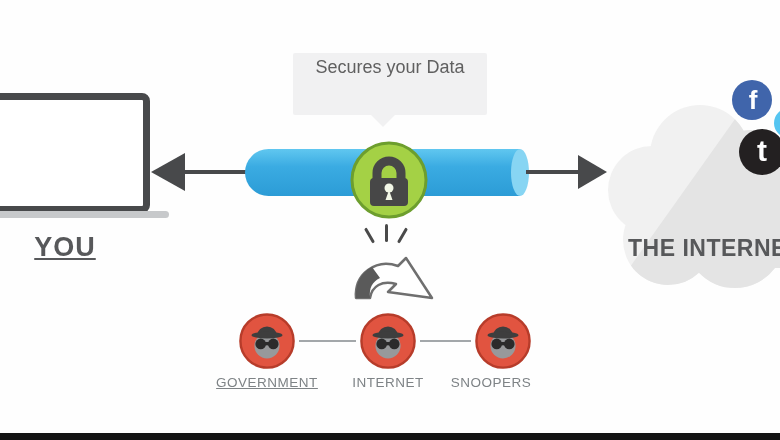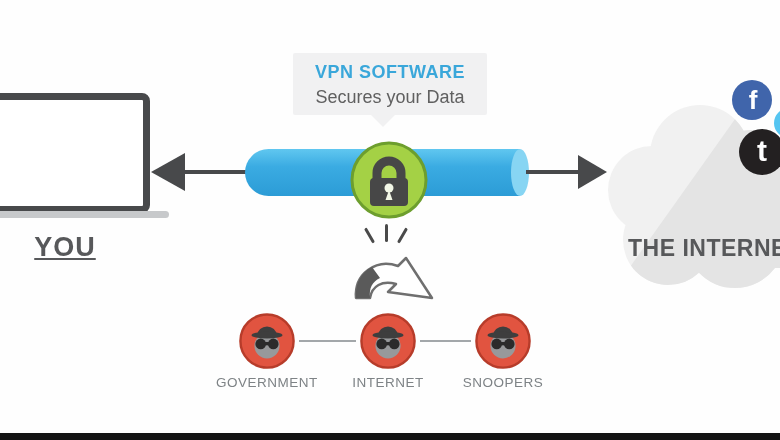--- a/index.html
+++ b/index.html
@@ -86,23 +86,23 @@
   }
   #partial-badge{left:774px;top:108px;width:30px;height:30px;border-radius:50%;background:#55c5f1;}
 
   
   .connector{height:2px;background:#a3a7aa;}
   #connector-1{left:299px;top:340px;width:57px;}
   #connector-2{left:420px;top:340px;width:51px;}
   .threat-label{
     width:130px;text-align:center;font-size:13.5px;color:#7e8386;letter-spacing:0.5px;
   }
-  #threat-label-0{left:202px;top:375px;}
+  #threat-label-0{left:202px;top:375px;text-decoration:underline;}
   #threat-label-1{left:323px;top:375px;}
-  #threat-label-2{left:438px;top:375px;}
+  #threat-label-2{left:426px;top:375px;}
 
   #bottom-bar{left:0;top:433px;width:780px;height:7px;background:#131313;}
 </style>
 </head>
 <body>
 
 <div id="stage">
 
   <div class="abs" id="laptop-screen"></div>
   <div class="abs" id="laptop-base"></div>
@@ -138,21 +138,20 @@
     </g>
     <polygon points="157,7 27,190 220,190 220,7" fill="#e4e4e4" clip-path="url(#cloudClip)"></polygon>
   </svg>
   <div class="abs" id="internet-label">THE INTERNET</div>
 
   <div class="abs" id="partial-badge"></div>
   <div class="abs badge" id="facebook-badge">f</div>
   <div class="abs badge" id="twitter-badge">t</div>
 
   <div class="abs" id="callout">
-    <div id="callout-title">VPN SOFTWARE</div>
     <div id="callout-sub">Secures your Data</div>
   </div>
   <div class="abs" id="callout-pointer"></div>
 
   <svg class="abs" style="left:348px;top:139px;" width="82" height="82" viewBox="0 0 82 82">
     <circle cx="41" cy="41" r="37" fill="#a4d145" stroke="#6d9e2e" stroke-width="3"></circle>
     <path d="M29,41 v-7 a12,12 0 0 1 24,0 v7" fill="none" stroke="#474747" stroke-width="9"></path>
     <rect x="22" y="39" width="38" height="28" rx="4" fill="#474747"></rect>
     <circle cx="41" cy="49" r="4.5" fill="#f2f7e6"></circle>
     <path d="M41,51 l-3.5,10 h7 z" fill="#f2f7e6"></path>

